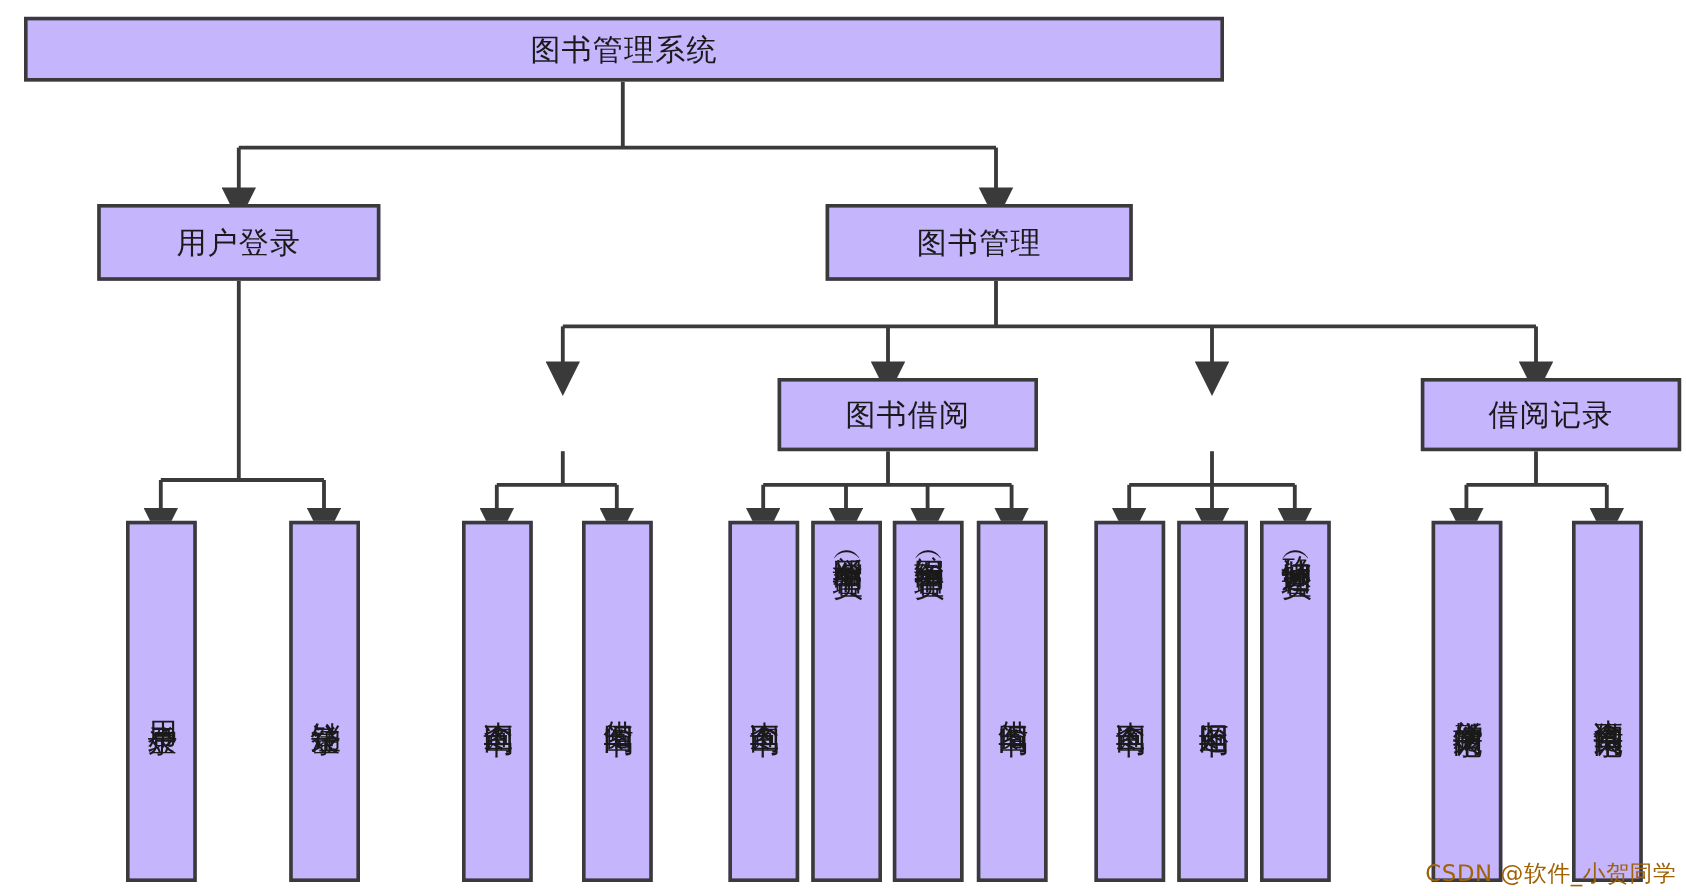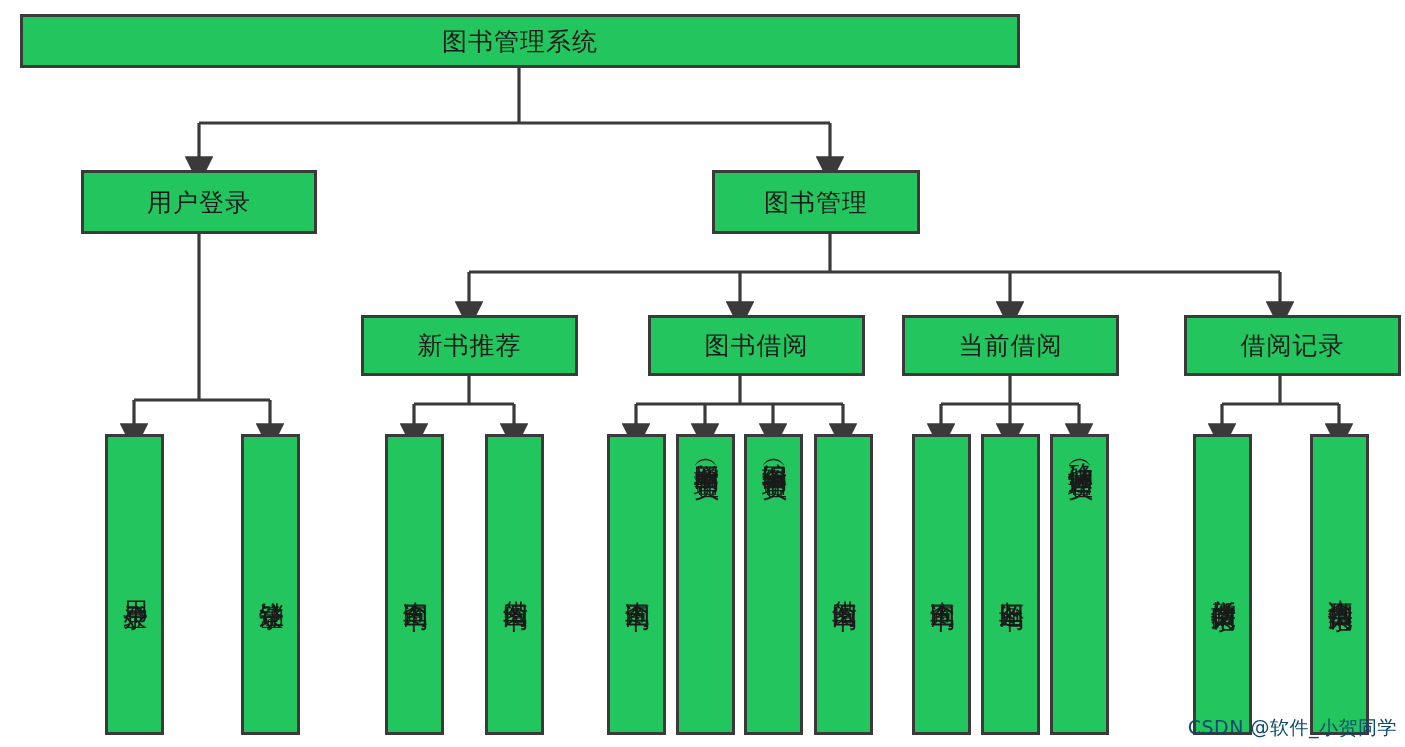--- a/index.html
+++ b/index.html
@@ -15,21 +15,21 @@
     width:1405px;height:747px;
   }
   #edges{
     position:absolute;left:0;top:0;
     width:1405px;height:747px;
     pointer-events:none;
   }
   .node{
     position:absolute;
     box-sizing:border-box;
-    background:#22c55e;
+    background:#c4b5fd;
     border:3px solid #3a3a3a;
     display:flex;
     align-items:center;
     justify-content:center;
     color:#1a1a1a;
   }
   .node-h{
     font-size:25px;
     letter-spacing:1px;
     line-height:1;
@@ -53,21 +53,21 @@
     white-space:nowrap;
     color:#1a1a1a;
   }
   .leaf.center .vtext{ margin-top:auto; margin-bottom:auto; }
   .leaf.topalign{ align-items:flex-start; }
   .leaf.topalign .vtext{ margin-top:6px; }
   .watermark{
     position:absolute;
     right:8px;bottom:6px;
     font-size:19px;
-    color:#0c4a6e;
+    color:#a16207;
     letter-spacing:0.5px;
     white-space:nowrap;
   }
 </style>
 </head>
 <body>
 
 <div id="diagram">
 
   <svg id="edges" viewBox="0 0 1405 747" width="1405" height="747">
@@ -123,32 +123,26 @@
     </g>
   </svg>
 
   <div class="node node-root" style="left:20px;top:14px;width:1000px;height:54px;">
     <span>图书管理系统</span>
   </div>
 
   <div class="node node-h" style="left:81px;top:170px;width:236px;height:64px;">
     <span>用户登录</span>
   </div>
-  <div class="node node-h" style="left:712px;top:170px;width:208px;height:64px;align-items:center;">
+  <div class="node node-h" style="left:688px;top:170px;width:256px;height:64px;align-items:center;">
     <span>图书管理</span>
   </div>
 
-  <div class="node node-h" style="left:361px;top:315px;width:217px;height:61px;">
-    <span>新书推荐</span>
-  </div>
   <div class="node node-h" style="left:632px;top:315px;width:217px;height:61px;margin-left:16px;">
     <span>图书借阅</span>
-  </div>
-  <div class="node node-h" style="left:902px;top:315px;width:217px;height:61px;">
-    <span>当前借阅</span>
   </div>
   <div class="node node-h" style="left:1172px;top:315px;width:217px;height:61px;margin-left:12px;">
     <span>借阅记录</span>
   </div>
 
   <div class="node leaf center" style="left:105px;top:434px;width:59px;height:301px;">
     <span class="vtext">用户登录</span>
   </div>
   <div class="node leaf center" style="left:241px;top:434px;width:59px;height:301px;">
     <span class="vtext">注销登录</span>

